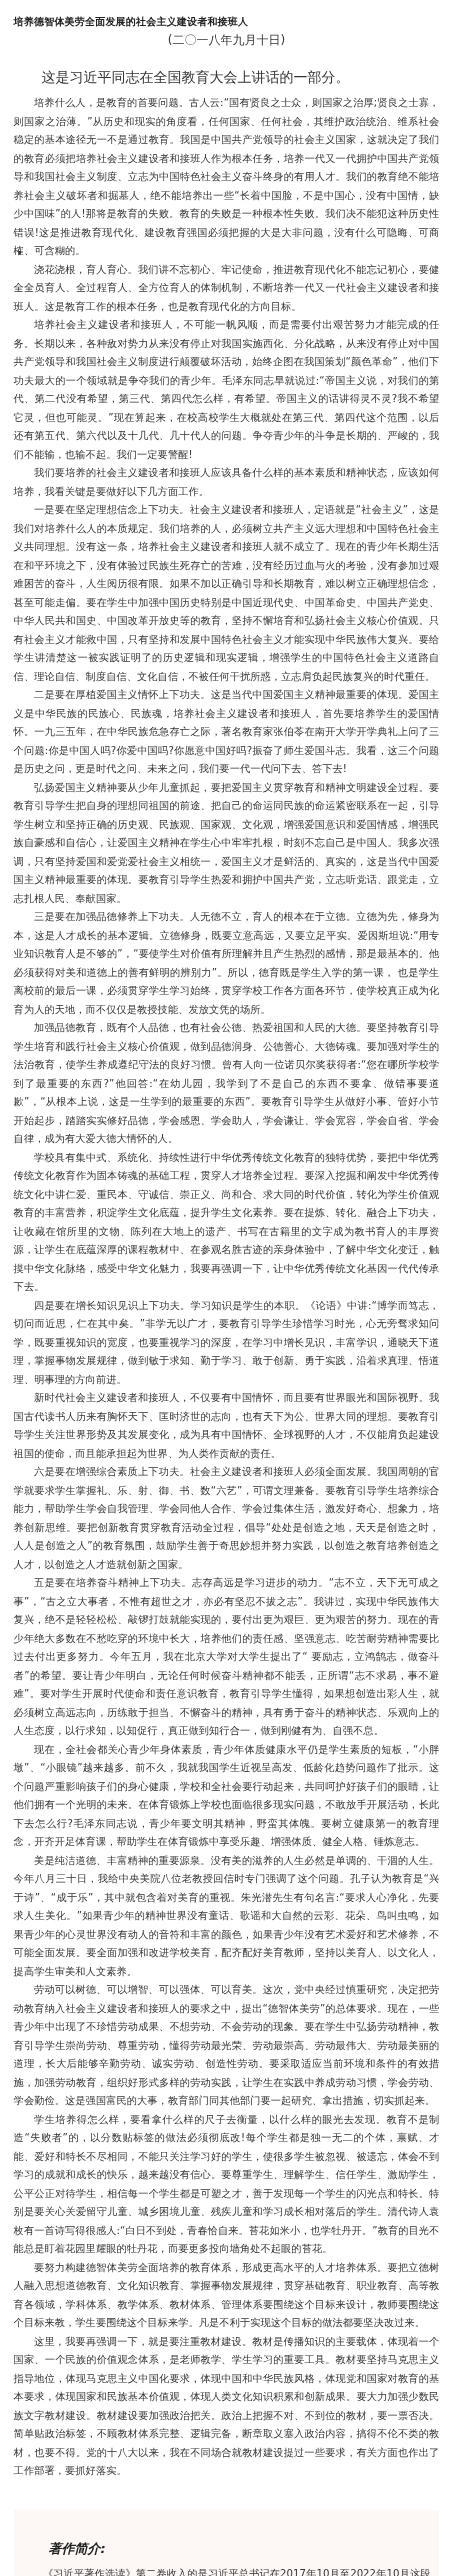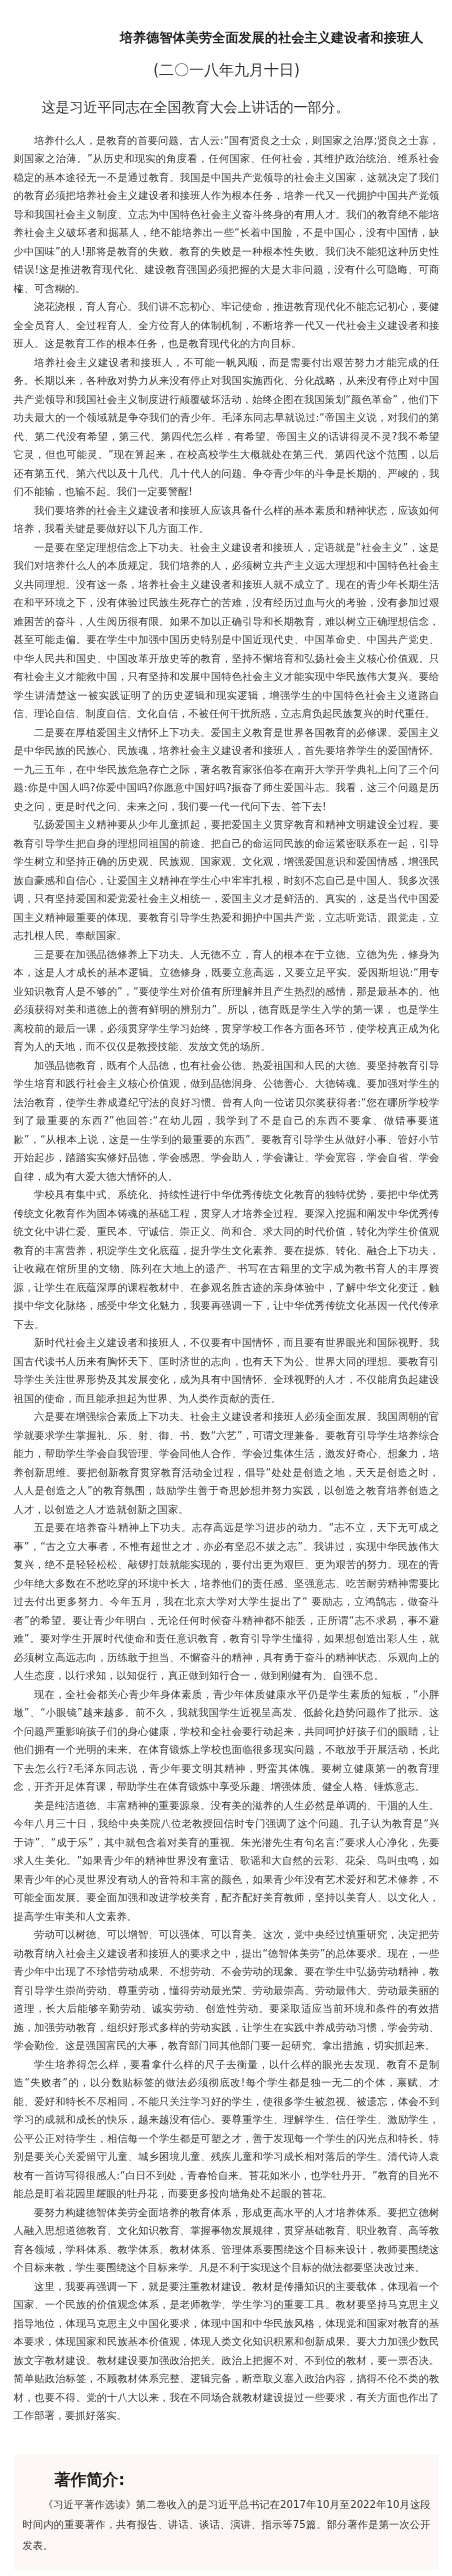--- a/index.html
+++ b/index.html
@@ -3,65 +3,66 @@
 <meta charset="utf-8">
 <style>
   html, body { margin: 0; padding: 0; background: #ffffff; }
   body {
     width: 453px;
     font-family: "DejaVu Sans", "Liberation Sans", sans-serif;
     color: #333333;
   }
   .article { padding: 0 13.6px 0 13.6px; }
   .title {
-    text-align: right;
-    font-size: 13px;
+    text-align: left;
+    font-size: 10px;
     font-weight: bold;
     color: #222;
-    margin: 16px;
+    margin: 0;
     padding-top: 13.6px;
     line-height: 16.6px;
     letter-spacing: 0.2px;
   }
   .date {
     text-align: center;
-    font-size: 15px;
+    font-size: 12px;
     color: #333;
     margin: 1.5px 0 0 0;
     line-height: 16.6px;
   }
   .lead {
     margin: 19.6px 0 0 0;
     font-size: 14px;
     line-height: 18.5px;
     text-indent: 2em;
     text-align: justify;
   }
-  .body { margin-top: 15px; }
+  .body { margin-top: 8px; }
   .body p {
     margin: 0;
     font-size: 10.2px;
     line-height: 18.5px;
     text-indent: 2em;
     text-align: justify;
     letter-spacing: 0.1px;
   }
   .spacer { height: 29px; }
   .intro-box {
     background: #fdf8f6;
     margin: 0 0 0 0;
     padding: 12px 9px 13.6px 9px;
   }
   .intro-heading {
     font-weight: bold;
-    font-size: 16px;
+    font-size: 13px;
     line-height: 18px;
-    margin: 4px 0 6px 0;
+    margin: 18px 0 6px 0;
     text-indent: 2em;
     color: #222;
+    font-style: italic;
   }
   .intro-box p.intro-para {
     margin: 0 0 6px 0;
     font-size: 10.2px;
     line-height: 20.4px;
     text-indent: 2em;
     text-align: justify;
     color: #333;
   }
   .intro-box p.intro-para:last-child { margin-bottom: 0; }
@@ -73,25 +74,26 @@
   <h1 class="title">培养德智体美劳全面发展的社会主义建设者和接班人</h1>
   <div class="date">(二〇一八年九月十日)</div>
   <p class="lead">这是习近平同志在全国教育大会上讲话的一部分。</p>
 
   <div class="body">
     <p>培养什么人，是教育的首要问题。古人云:“国有贤良之士众，则国家之治厚;贤良之士寡，则国家之治薄。”从历史和现实的角度看，任何国家、任何社会，其维护政治统治、维系社会稳定的基本途径无一不是通过教育。我国是中国共产党领导的社会主义国家，这就决定了我们的教育必须把培养社会主义建设者和接班人作为根本任务，培养一代又一代拥护中国共产党领导和我国社会主义制度、立志为中国特色社会主义奋斗终身的有用人才。我们的教育绝不能培养社会主义破坏者和掘墓人，绝不能培养出一些“长着中国脸，不是中国心，没有中国情，缺少中国味”的人!那将是教育的失败。教育的失败是一种根本性失败。我们决不能犯这种历史性错误!这是推进教育现代化、建设教育强国必须把握的大是大非问题，没有什么可隐晦、可商榷、可含糊的。</p>
     <p>浇花浇根，育人育心。我们讲不忘初心、牢记使命，推进教育现代化不能忘记初心，要健全全员育人、全过程育人、全方位育人的体制机制，不断培养一代又一代社会主义建设者和接班人。这是教育工作的根本任务，也是教育现代化的方向目标。</p>
     <p>培养社会主义建设者和接班人，不可能一帆风顺，而是需要付出艰苦努力才能完成的任务。长期以来，各种敌对势力从来没有停止对我国实施西化、分化战略，从来没有停止对中国共产党领导和我国社会主义制度进行颠覆破坏活动，始终企图在我国策划“颜色革命”，他们下功夫最大的一个领域就是争夺我们的青少年。毛泽东同志早就说过:“帝国主义说，对我们的第代、第二代没有希望，第三代、第四代怎么样，有希望。帝国主义的话讲得灵不灵?我不希望它灵，但也可能灵。”现在算起来，在校高校学生大概就处在第三代、第四代这个范围，以后还有第五代、第六代以及十几代、几十代人的问题。争夺青少年的斗争是长期的、严峻的，我们不能输，也输不起。我们一定要警醒!</p>
     <p>我们要培养的社会主义建设者和接班人应该具备什么样的基本素质和精神状态，应该如何培养，我看关键是要做好以下几方面工作。</p>
     <p>一是要在坚定理想信念上下功夫。社会主义建设者和接班人，定语就是“社会主义”，这是我们对培养什么人的本质规定。我们培养的人，必须树立共产主义远大理想和中国特色社会主义共同理想。没有这一条，培养社会主义建设者和接班人就不成立了。现在的青少年长期生活在和平环境之下，没有体验过民族生死存亡的苦难，没有经历过血与火的考验，没有参加过艰难困苦的奋斗，人生阅历很有限。如果不加以正确引导和长期教育，难以树立正确理想信念，甚至可能走偏。要在学生中加强中国历史特别是中国近现代史、中国革命史、中国共产党史、中华人民共和国史、中国改革开放史等的教育，坚持不懈培育和弘扬社会主义核心价值观。只有社会主义才能救中国，只有坚持和发展中国特色社会主义才能实现中华民族伟大复兴。要给学生讲清楚这一被实践证明了的历史逻辑和现实逻辑，增强学生的中国特色社会主义道路自信、理论自信、制度自信、文化自信，不被任何干扰所惑，立志肩负起民族复兴的时代重任。</p>
-    <p>二是要在厚植爱国主义情怀上下功夫。爱国主义教育是世界各国教育的必修课。爱国主义是中华民族的民族心、民族魂，培养社会主义建设者和接班人，首先要培养学生的爱国情怀。一九三五年，在中华民族危急存亡之际，著名教育家张伯苓在南开大学开学典礼上问了三个问题:你是中国人吗?你爱中国吗?你愿意中国好吗?振奋了师生爱国斗志。我看，这三个问题是历史之问，更是时代之问、未来之问，我们要一代一代问下去、答下去!</p>
+    <p>二是要在厚植爱国主义情怀上下功夫。这是当代中国爱国主义精神最重要的体现。爱国主义是中华民族的民族心、民族魂，培养社会主义建设者和接班人，首先要培养学生的爱国情怀。一九三五年，在中华民族危急存亡之际，著名教育家张伯苓在南开大学开学典礼上问了三个问题:你是中国人吗?你爱中国吗?你愿意中国好吗?振奋了师生爱国斗志。我看，这三个问题是历史之问，更是时代之问、未来之问，我们要一代一代问下去、答下去!</p>
     <p>弘扬爱国主义精神要从少年儿童抓起，要把爱国主义贯穿教育和精神文明建设全过程。要教育引导学生把自身的理想同祖国的前途、把自己的命运同民族的命运紧密联系在一起，引导学生树立和坚持正确的历史观、民族观、国家观、文化观，增强爱国意识和爱国情感，增强民族自豪感和自信心，让爱国主义精神在学生心中牢牢扎根，时刻不忘自己是中国人。我多次强调，只有坚持爱国和爱党爱社会主义相统一，爱国主义才是鲜活的、真实的，这是当代中国爱国主义精神最重要的体现。要教育引导学生热爱和拥护中国共产党，立志听党话、跟党走，立志扎根人民、奉献国家。</p>
     <p>三是要在加强品德修养上下功夫。人无德不立，育人的根本在于立德。立德为先，修身为本，这是人才成长的基本逻辑。立德修身，既要立意高远，又要立足平实。爱因斯坦说:“用专业知识教育人是不够的”，“要使学生对价值有所理解并且产生热烈的感情，那是最基本的。他必须获得对美和道德上的善有鲜明的辨别力”。所以，德育既是学生入学的第一课， 也是学生离校前的最后一课，必须贯穿学生学习始终，贯穿学校工作各方面各环节，使学校真正成为化育为人的天地，而不仅仅是教授技能、发放文凭的场所。</p>
     <p>加强品德教育，既有个人品德，也有社会公德、热爱祖国和人民的大德。要坚持教育引导学生培育和践行社会主义核心价值观，做到品德润身、公德善心、大德铸魂。要加强对学生的法治教育，使学生养成遵纪守法的良好习惯。曾有人向一位诺贝尔奖获得者:“您在哪所学校学到了最重要的东西?”他回答:“在幼儿园，我学到了不是自己的东西不要拿、做错事要道歉”，“从根本上说，这是一生学到的最重要的东西”。要教育引导学生从做好小事、管好小节开始起步，踏踏实实修好品德，学会感恩、学会助人，学会谦让、学会宽容，学会自省、学会自律，成为有大爱大德大情怀的人。</p>
     <p>学校具有集中式、系统化、持续性进行中华优秀传统文化教育的独特优势，要把中华优秀传统文化教育作为固本铸魂的基础工程，贯穿人才培养全过程。要深入挖掘和阐发中华优秀传统文化中讲仁爱、重民本、守诚信、崇正义、尚和合、求大同的时代价值，转化为学生价值观教育的丰富营养，积淀学生文化底蕴，提升学生文化素养。要在提炼、转化、融合上下功夫，让收藏在馆所里的文物、陈列在大地上的遗产、书写在古籍里的文字成为教书育人的丰厚资源，让学生在底蕴深厚的课程教材中、在参观名胜古迹的亲身体验中，了解中华文化变迁，触摸中华文化脉络，感受中华文化魅力，我要再强调一下，让中华优秀传统文化基因一代代传承下去。</p>
+    <p>四是要在增长知识见识上下功夫。学习知识是学生的本职。《论语》中讲:“博学而笃志，切问而近思，仁在其中矣。”非学无以广才，要教育引导学生珍惜学习时光，心无旁骛求知问学，既要重视知识的宽度，也要重视学习的深度，在学习中增长见识，丰富学识，通晓天下道理，掌握事物发展规律，做到敏于求知、勤于学习、敢于创新、勇于实践，沿着求真理、悟道理、明事理的方向前进。</p>
     <p>新时代社会主义建设者和接班人，不仅要有中国情怀，而且要有世界眼光和国际视野。我国古代读书人历来有胸怀天下、匡时济世的志向，也有天下为公、世界大同的理想。要教育引导学生关注世界形势及其发展变化，成为具有中国情怀、全球视野的人才，不仅能肩负起建设祖国的使命，而且能承担起为世界、为人类作贡献的责任。</p>
     <p>六是要在增强综合素质上下功夫。社会主义建设者和接班人必须全面发展。我国周朝的官学就要求学生掌握礼、乐、射、御、书、数“六艺”，可谓文理兼备。要教育引导学生培养综合能力，帮助学生学会自我管理、学会同他人合作、学会过集体生活，激发好奇心、想象力，培养创新思维。要把创新教育贯穿教育活动全过程，倡导“处处是创造之地，天天是创造之时，人人是创造之人”的教育氛围，鼓励学生善于奇思妙想并努力实践，以创造之教育培养创造之人才，以创造之人才造就创新之国家。</p>
     <p>五是要在培养奋斗精神上下功夫。志存高远是学习进步的动力。“志不立，天下无可成之事”，“古之立大事者，不惟有超世之才，亦必有坚忍不拔之志”。我讲过，实现中华民族伟大复兴，绝不是轻轻松松、敲锣打鼓就能实现的，要付出更为艰巨、更为艰苦的努力。现在的青少年绝大多数在不愁吃穿的环境中长大，培养他们的责任感、坚强意志、吃苦耐劳精神需要比过去付出更多努力。今年五月，我在北京大学对大学生提出了“ 要励志，立鸿鹄志，做奋斗者”的希望。要让青少年明白，无论任何时候奋斗精神都不能丢，正所谓“志不求易，事不避难”。要对学生开展时代使命和责任意识教育，教育引导学生懂得，如果想创造出彩人生，就必须树立高远志向，历练敢于担当、不懈奋斗的精神，具有勇于奋斗的精神状态、乐观向上的人生态度，以行求知，以知促行，真正做到知行合一，做到刚健有为、自强不息。</p>
     <p>现在，全社会都关心青少年身体素质，青少年体质健康水平仍是学生素质的短板，“小胖墩”、“小眼镜”越来越多。前不久，我就我国学生近视呈高发、低龄化趋势问题作了批示。这个问题严重影响孩子们的身心健康，学校和全社会要行动起来，共同呵护好孩子们的眼睛，让他们拥有一个光明的未来。在体育锻炼上学校也面临很多现实问题，不敢放手开展活动，长此下去怎么行?毛泽东同志说，青少年要文明其精神，野蛮其体魄。要树立健康第一的教育理念，开齐开足体育课，帮助学生在体育锻炼中享受乐趣、增强体质、健全人格、锤炼意志。</p>
     <p>美是纯洁道德、丰富精神的重要源泉。没有美的滋养的人生必然是单调的、干涸的人生。今年八月三十日，我给中央美院八位老教授回信时专门强调了这个问题。孔子认为教育是“兴于诗”、“成于乐”，其中就包含着对美育的重视。朱光潜先生有句名言:“要求人心净化，先要求人生美化。”如果青少年的精神世界没有童话、歌谣和大自然的云彩、花朵、鸟叫虫鸣，如果青少年的心灵世界没有动人的音符和丰富的颜色，如果青少年没有艺术爱好和艺术修养，不可能全面发展。要全面加强和改进学校美育，配齐配好美育教师，坚持以美育人、以文化人，提高学生审美和人文素养。</p>
     <p>劳动可以树德、可以增智、可以强体、可以育美。这次，党中央经过慎重研究，决定把劳动教育纳入社会主义建设者和接班人的要求之中，提出“德智体美劳”的总体要求。现在，一些青少年中出现了不珍惜劳动成果、不想劳动、不会劳动的现象。要在学生中弘扬劳动精神，教育引导学生崇尚劳动、尊重劳动，懂得劳动最光荣、劳动最崇高、劳动最伟大、劳动最美丽的道理，长大后能够辛勤劳动、诚实劳动、创造性劳动。要采取适应当前环境和条件的有效措施，加强劳动教育，组织好形式多样的劳动实践，让学生在实践中养成劳动习惯，学会劳动、学会勤俭。这是强国富民的大事，教育部门同其他部门要一起研究、拿出措施，切实抓起来。</p>
     <p>学生培养得怎么样，要看拿什么样的尺子去衡量，以什么样的眼光去发现。教育不是制造“失败者”的，以分数贴标签的做法必须彻底改!每个学生都是独一无二的个体，禀赋、才能、爱好和特长不尽相同，不能只关注学习好的学生，使很多学生被忽视、被遗忘，体会不到学习的成就和成长的快乐，越来越没有信心。要尊重学生、理解学生、信任学生、激励学生，公平公正对待学生，相信每一个学生都是可塑之才，善于发现每一个学生的闪光点和特长。特别是要关心关爱留守儿童、城乡困境儿童、残疾儿童和学习成长相对落后的学生。清代诗人袁枚有一首诗写得很感人:“白日不到处，青春恰自来。苔花如米小，也学牡丹开。”教育的目光不能总是盯着花园里耀眼的牡丹花，而要更多投向墙角处不起眼的苔花。</p>
     <p>要努力构建德智体美劳全面培养的教育体系，形成更高水平的人才培养体系。要把立德树人融入思想道德教育、文化知识教育、掌握事物发展规律，贯穿基础教育、职业教育、高等教育各领域，学科体系、教学体系、教材体系、管理体系要围绕这个目标来设计，教师要围绕这个目标来教，学生要围绕这个目标来学。凡是不利于实现这个目标的做法都要坚决改过来。</p>
     <p>这里，我要再强调一下，就是要注重教材建设。教材是传播知识的主要载体，体现着一个国家、一个民族的价值观念体系，是老师教学、学生学习的重要工具。教材要坚持马克思主义指导地位，体现马克思主义中国化要求，体现中国和中华民族风格，体现党和国家对教育的基本要求，体现国家和民族基本价值观，体现人类文化知识积累和创新成果。要大力加强少数民族文字教材建设。教材建设要加强政治把关。政治上把握不对、不到位的教材，要一票否决。简单贴政治标签，不顾教材体系完整、逻辑完备，断章取义塞入政治内容，搞得不伦不类的教材，也要不得。党的十八大以来，我在不同场合就教材建设提过一些要求，有关方面也作出了工作部署，要抓好落实。</p>
   </div>

